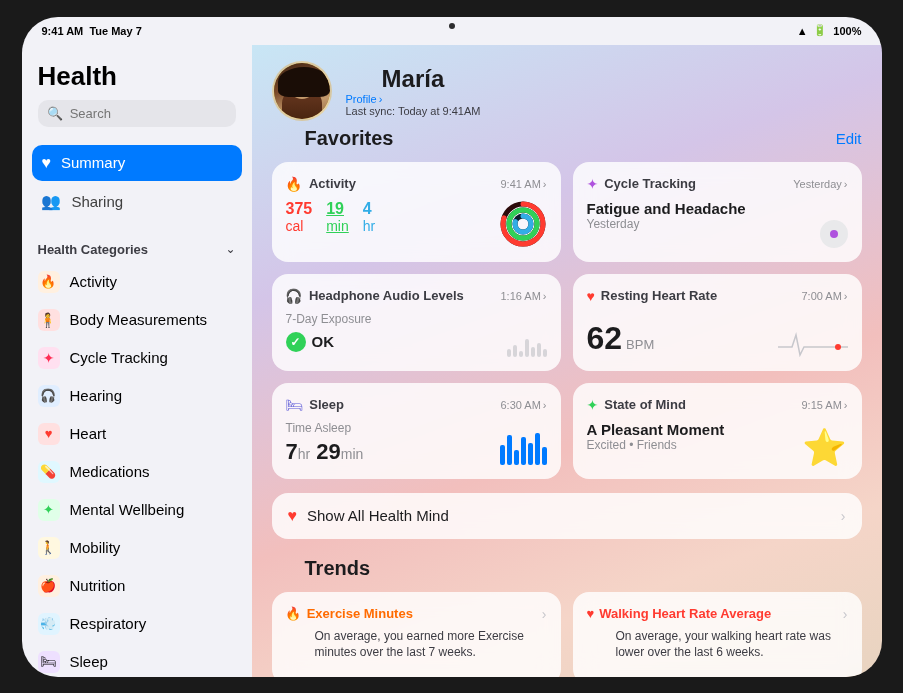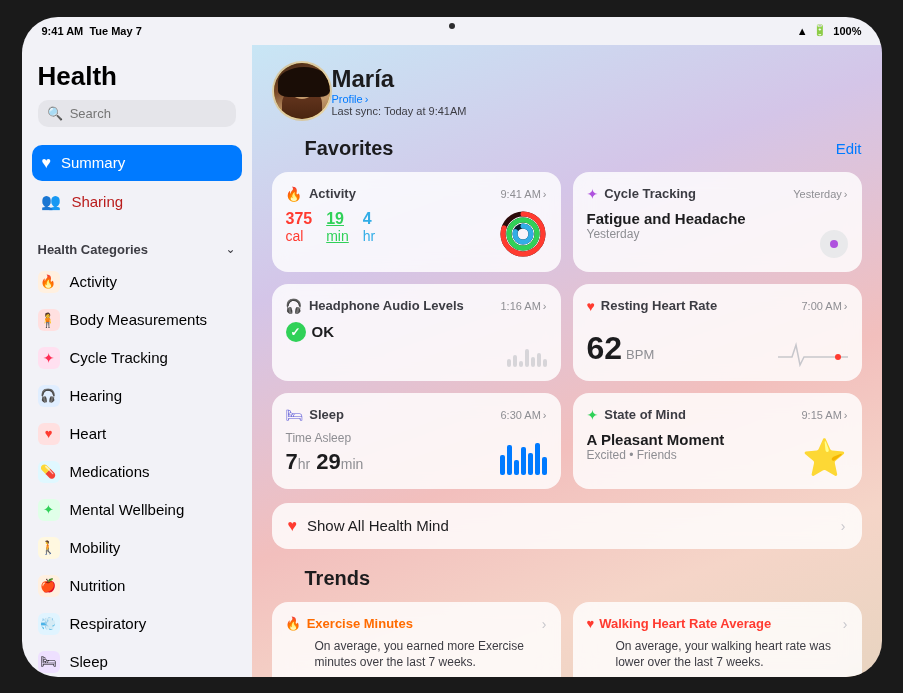--- a/index.html
+++ b/index.html
@@ -94,21 +94,21 @@
       margin-bottom: 2px;
     }
     .nav-item.active {
       background: #007aff;
     }
     .nav-item.active .nav-label { color: #fff; }
     .nav-item.active .nav-icon { color: #fff; }
     .nav-label {
       font-size: 15px;
       font-weight: 500;
-      color: #b91c1c;
+      color: #404040;
     }
     .nav-icon { font-size: 16px; }
     .section-header {
       padding: 12px 16px 6px;
       display: flex;
       align-items: center;
       justify-content: space-between;
     }
     .section-title {
       font-size: 13px;
@@ -140,21 +140,23 @@
     
     .main-content {
       flex: 1;
       background: linear-gradient(160deg, #c8e6f5 0%, #d4c5e8 30%, #f2bfbd 60%, #f5d5c8 80%, #e8d4c0 100%);
       overflow-y: auto;
       padding: 16px 20px;
     }
     .profile-section {
       display: flex;
       align-items: center;
-      margin-bottom: 16px;
+      gap: 14px;
+      margin-bottom: 6px;
+      text-align: center;
     }
     .avatar {
       width: 60px;
       height: 60px;
       border-radius: 50%;
       background: linear-gradient(135deg, #8B6914, #c4972a);
       overflow: hidden;
       display: flex;
       align-items: center;
       justify-content: center;
@@ -670,20 +672,21 @@
           <div class="card-header">
             <div class="card-title-row">
               <span style="color:#007aff; font-size:14px;">🎧</span>
               <span class="card-title">Headphone Audio Levels</span>
             </div>
             <div class="card-time">
               <span>1:16 AM</span>
               <span>›</span>
             </div>
           </div>
+          <div class="headphone-exposure">7-Day Exposure</div>
           <div class="headphone-ok">
             <div class="ok-icon">✓</div>
             <span class="ok-text">OK</span>
           </div>
           <div class="bar-chart-mini">
             <div class="bar-mini" style="height:8px; background:#c7c7cc;"></div>
             <div class="bar-mini" style="height:12px; background:#c7c7cc;"></div>
             <div class="bar-mini" style="height:6px; background:#c7c7cc;"></div>
             <div class="bar-mini" style="height:18px; background:#c7c7cc;"></div>
             <div class="bar-mini" style="height:10px; background:#c7c7cc;"></div>
@@ -785,19 +788,19 @@
         </div>
 
         <div class="trend-card">
           <div class="trend-title-row">
             <div class="trend-title trend-title-heart">
               <span>♥</span>
               <span>Walking Heart Rate Average</span>
             </div>
             <span class="chevron-right">›</span>
           </div>
-          <div class="trend-desc">On average, your walking heart rate was lower over the last 7 weeks.</div>
+          <div class="trend-desc">On average, your walking heart rate was lower over the last 6 weeks.</div>
 
         </div>
       </div>
     </div>
   </div>
 </div>
 
 </body></html>

